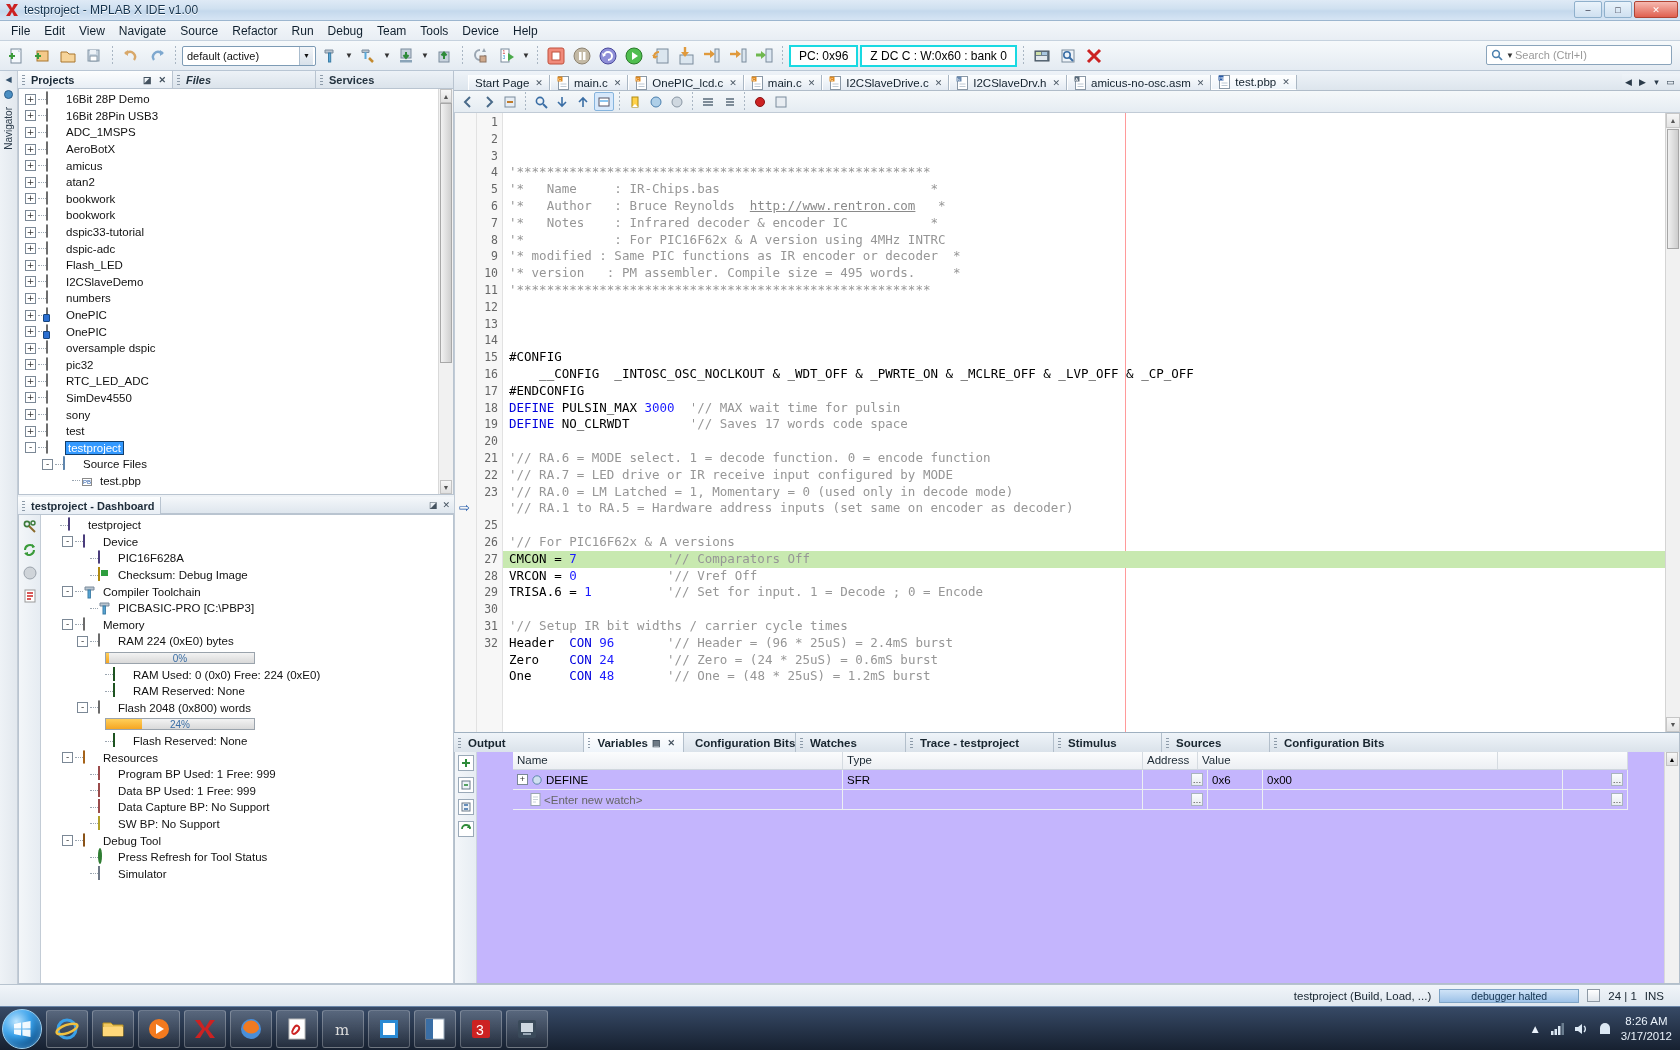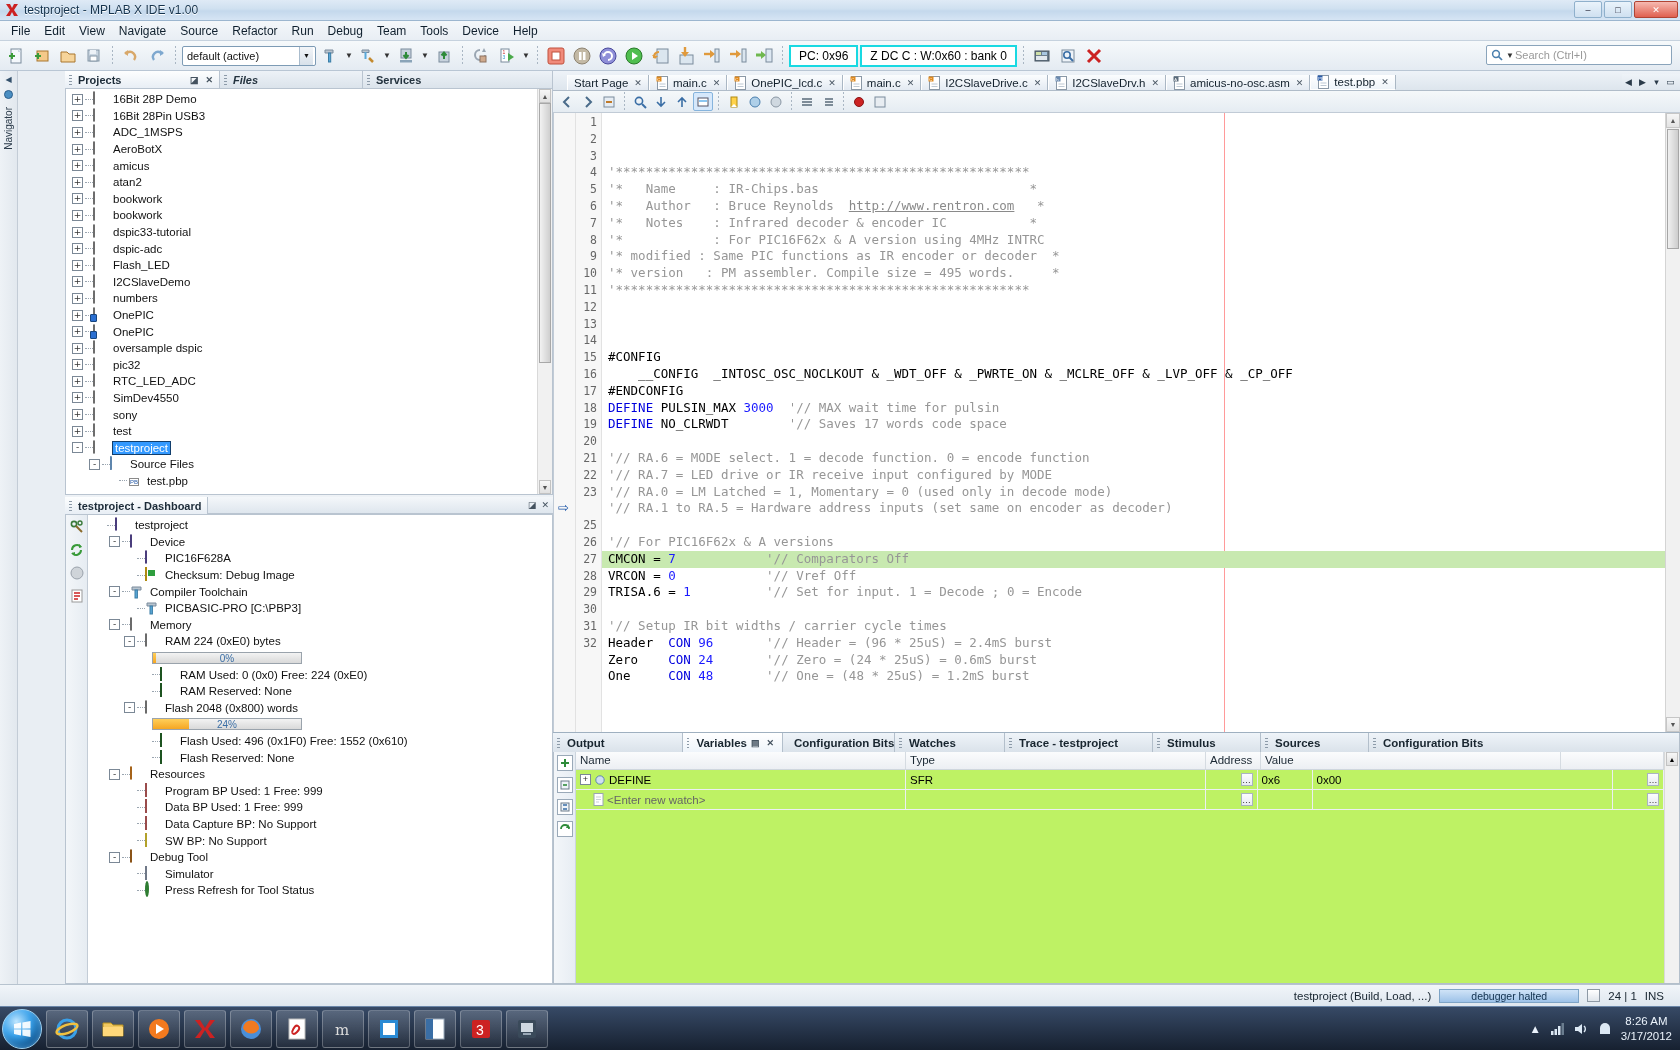--- a/index.html
+++ b/index.html
@@ -120,23 +120,22 @@
     border-right: 1px solid #c3ccd6;
     display: flex; flex-direction: column; align-items: center;
     padding-top: 4px; gap: 6px;
   }
   .navstrip .vtext {
     writing-mode: vertical-rl; transform: rotate(180deg);
     font-size: 10px; color: #2a3a49; letter-spacing: 0px; margin-top: 2px;
   }
 
   .leftcol {
-    width: 488px; display: flex; flex-direction: column;
+    width: 436px; display: flex; flex-direction: column;
     background: #eef2f6;
-    margin-left: 47px;
   }
 
   
   .panel { display: flex; flex-direction: column; min-height: 0; }
   .panel-tabs {
     height: 18px; display: flex; align-items: stretch;
     background: linear-gradient(180deg,#f4f7fa,#dde5ed);
     border-bottom: 1px solid #b9c4d0;
   }
   .ptab {
@@ -330,22 +329,22 @@
     display: flex; align-items: center; gap: 4px;
     padding: 0 8px 0 4px; font-size: 11.5px; font-weight: bold; color: #18252f;
     border-right: 1px solid #b3bfcb;
     background: linear-gradient(180deg,#eff4f9,#dae2ea);
     white-space: nowrap; position: relative;
   }
   .bptab.active { background: linear-gradient(180deg,#ffffff,#eef4fa); }
   .bptab .grip { width: 3px; height: 10px;
     background: repeating-linear-gradient(180deg,#8c9aa8 0 1px, transparent 1px 3px);
     margin-right: 3px; }
-  .bp-body { flex: 1; background: #bef264; display: flex; min-height:0;
-             border: 1px solid #b3bfcb; border-top: none; }
+  .bp-body { flex: 1; background: #c4b5fd; display: flex; min-height:0;
+             border: 1px solid #b3bfcb; border-top: none; gap: 36px; }
   .bp-leftbtns {
     width: 22px; background: linear-gradient(90deg,#f3f6f9,#e7edf3);
     border-right: 1px solid #ccd5de; display:flex; flex-direction:column;
     align-items:center; padding-top: 3px; gap: 6px;
   }
   .vtbtn { width:16px;height:16px;border:1px solid #9aa9b8;background:#fff;
     display:flex;align-items:center;justify-content:center;font-size:9px;color:#2b6b2b;}
   .wtable { flex:1; display:flex; flex-direction:column; font-size: 11.5px;}
   .whead { display:flex; height: 18px; align-items: stretch;
     background: linear-gradient(180deg,#fbfcfd,#eceff3); border-bottom: 1px solid #cfd6dd;}
@@ -932,26 +931,20 @@
                   <span class="tlabel">Flash 2048 (0x800) words</span>
                 </div>
                 <div class="trow" style="padding-left: 49px;">
                   <span class="texp none"></span>
                   <span class="dbar-wrap"><span class="dbar-fill" style="width: 24%;"></span><span class="dbar-txt">24%</span></span>
                 </div>
                 <div class="trow" style="padding-left: 49px;">
                   <span class="texp none"></span>
                   <span class="tdots"></span>
                   <span class="ticon"><span class="ic-ram"></span></span>
-                  <span class="tlabel">Flash Used: 496 (0x1F0) Free: 1552 (0x610)</span>
-                </div>
-                <div class="trow" style="padding-left: 49px;">
-                  <span class="texp none"></span>
-                  <span class="tdots"></span>
-                  <span class="ticon"><span class="ic-ram"></span></span>
                   <span class="tlabel">Flash Reserved: None</span>
                 </div>
                 <div class="trow" style="padding-left: 19px;">
                   <span class="texp">-</span>
                   <span class="tdots"></span>
                   <span class="ticon"><span class="ic-res"></span></span>
                   <span class="tlabel">Resources</span>
                 </div>
                 <div class="trow" style="padding-left: 34px;">
                   <span class="texp none"></span>
@@ -979,28 +972,28 @@
                 </div>
                 <div class="trow" style="padding-left: 19px;">
                   <span class="texp">-</span>
                   <span class="tdots"></span>
                   <span class="ticon"><span class="ic-dbg"></span></span>
                   <span class="tlabel">Debug Tool</span>
                 </div>
                 <div class="trow" style="padding-left: 34px;">
                   <span class="texp none"></span>
                   <span class="tdots"></span>
+                  <span class="ticon"><span class="ic-ref"></span></span>
+                  <span class="tlabel">Press Refresh for Tool Status</span>
+                </div>
+                <div class="trow" style="padding-left: 34px;">
+                  <span class="texp none"></span>
+                  <span class="tdots"></span>
                   <span class="ticon"><span class="ic-sim"></span></span>
                   <span class="tlabel">Simulator</span>
-                </div>
-                <div class="trow" style="padding-left: 34px;">
-                  <span class="texp none"></span>
-                  <span class="tdots"></span>
-                  <span class="ticon"><span class="ic-ref"></span></span>
-                  <span class="tlabel">Press Refresh for Tool Status</span>
                 </div>
               </div>
           </div>
         </div>
       </div>
     </div>
 
     <div class="rightcol">
 
       <div class="edit-tabs">

